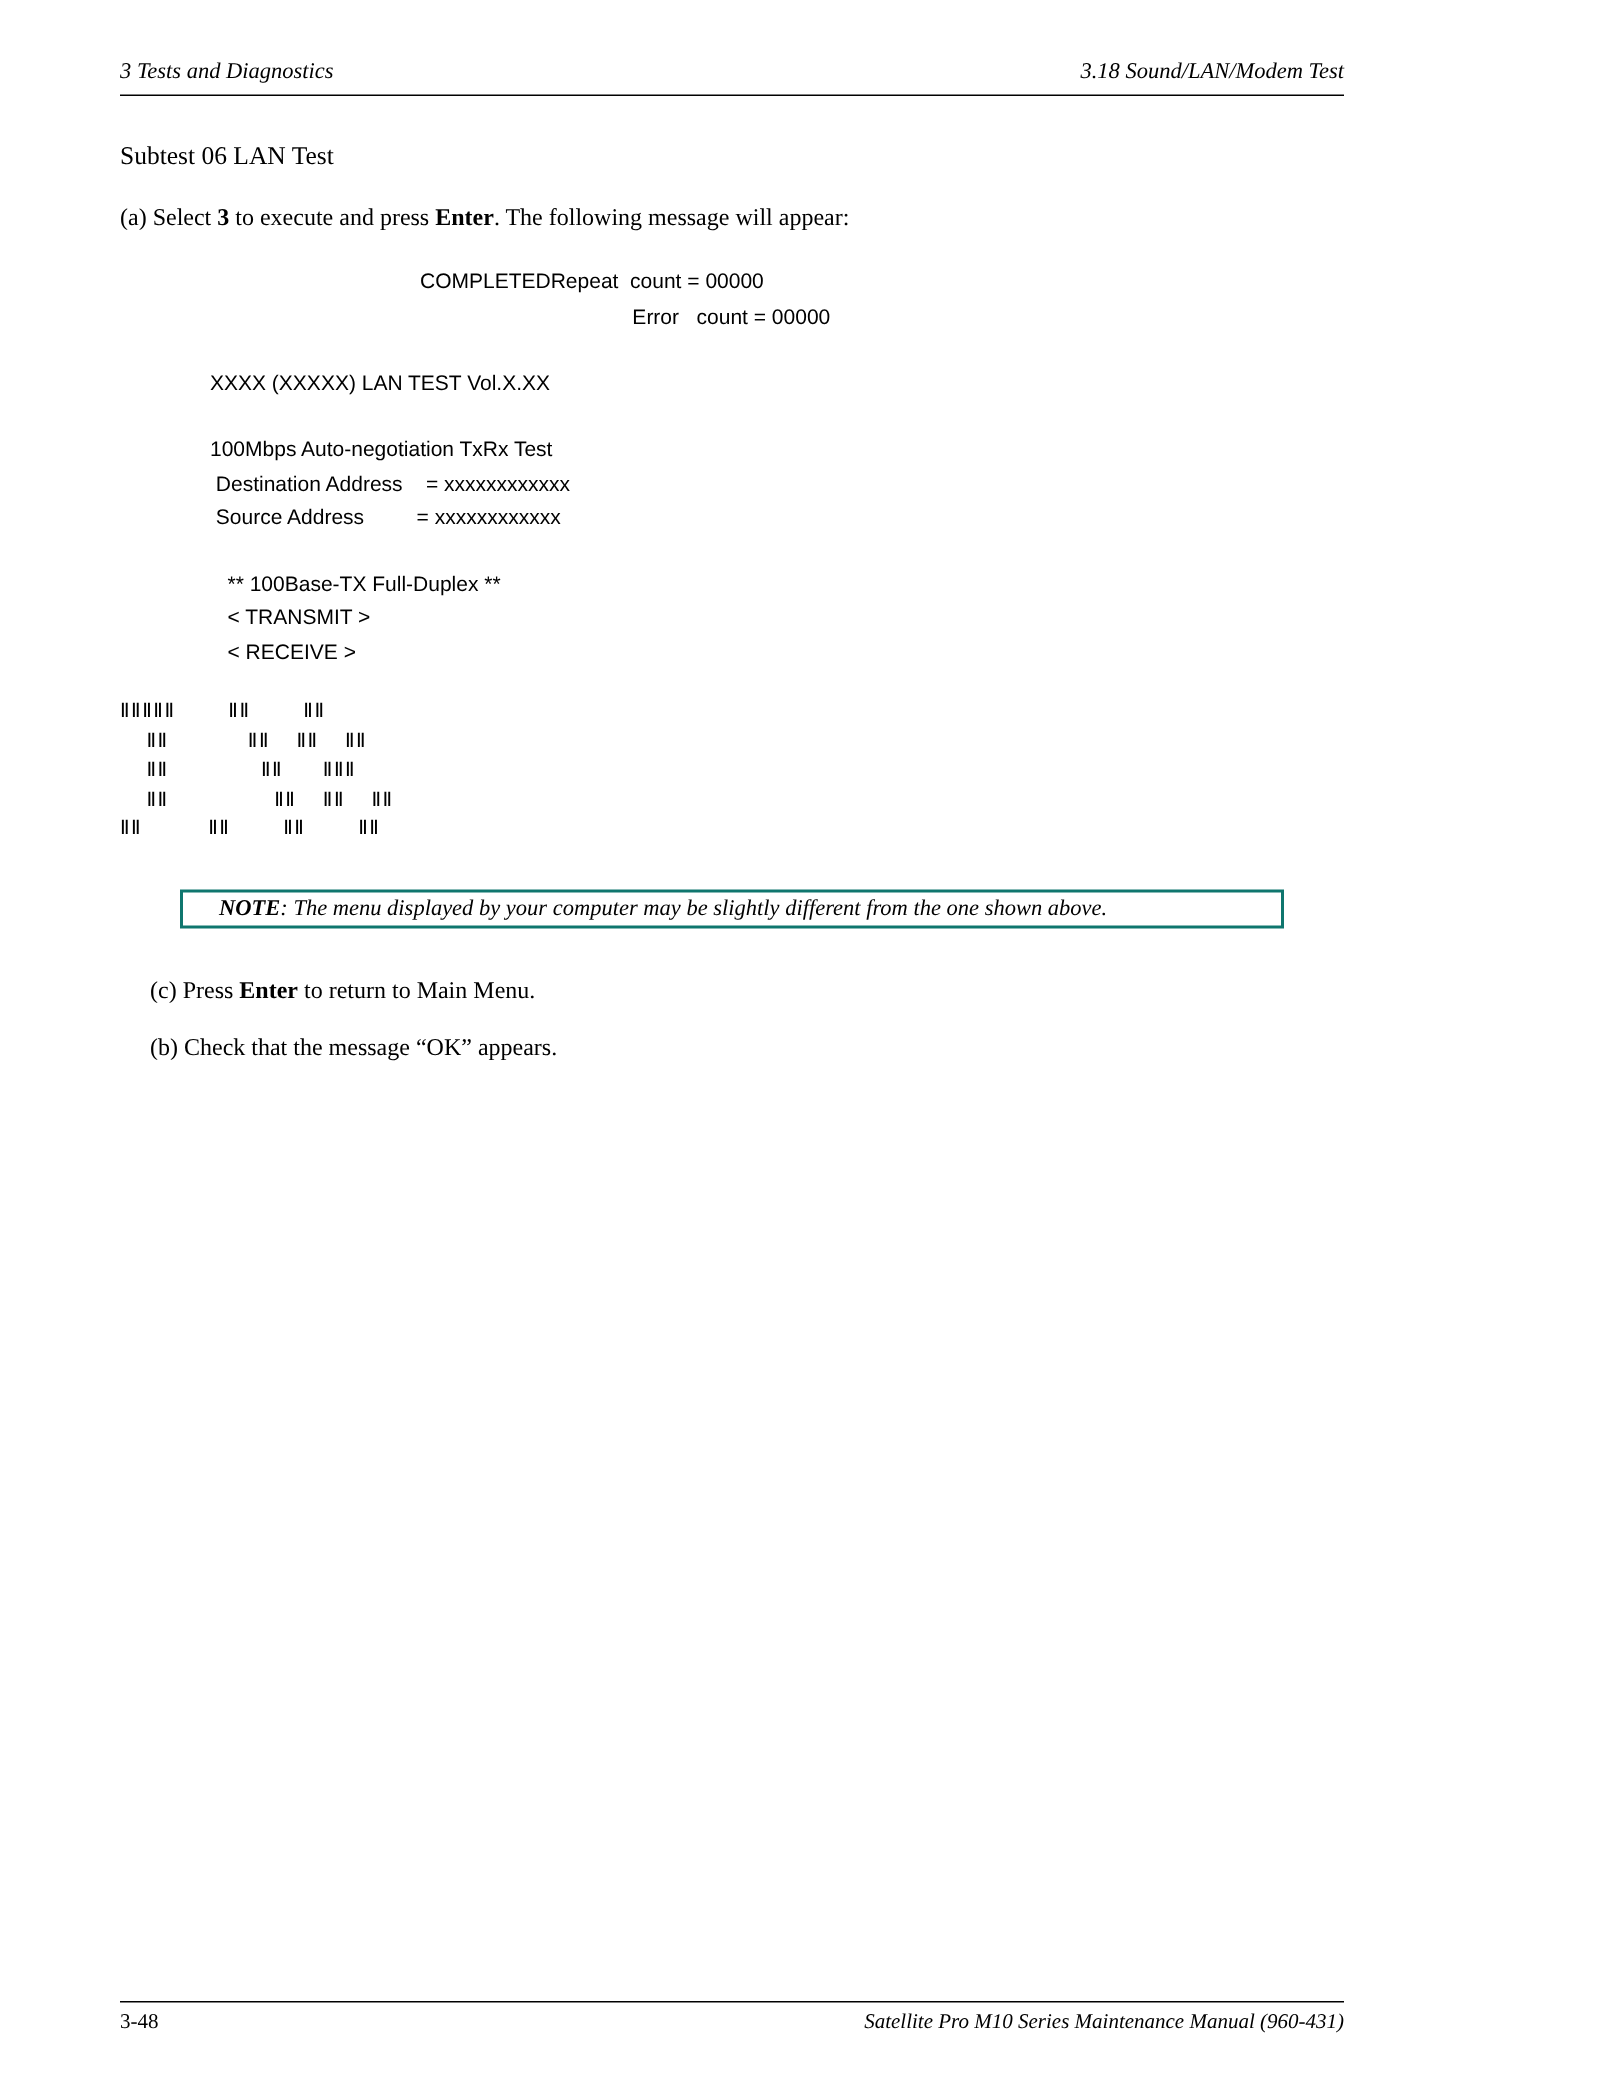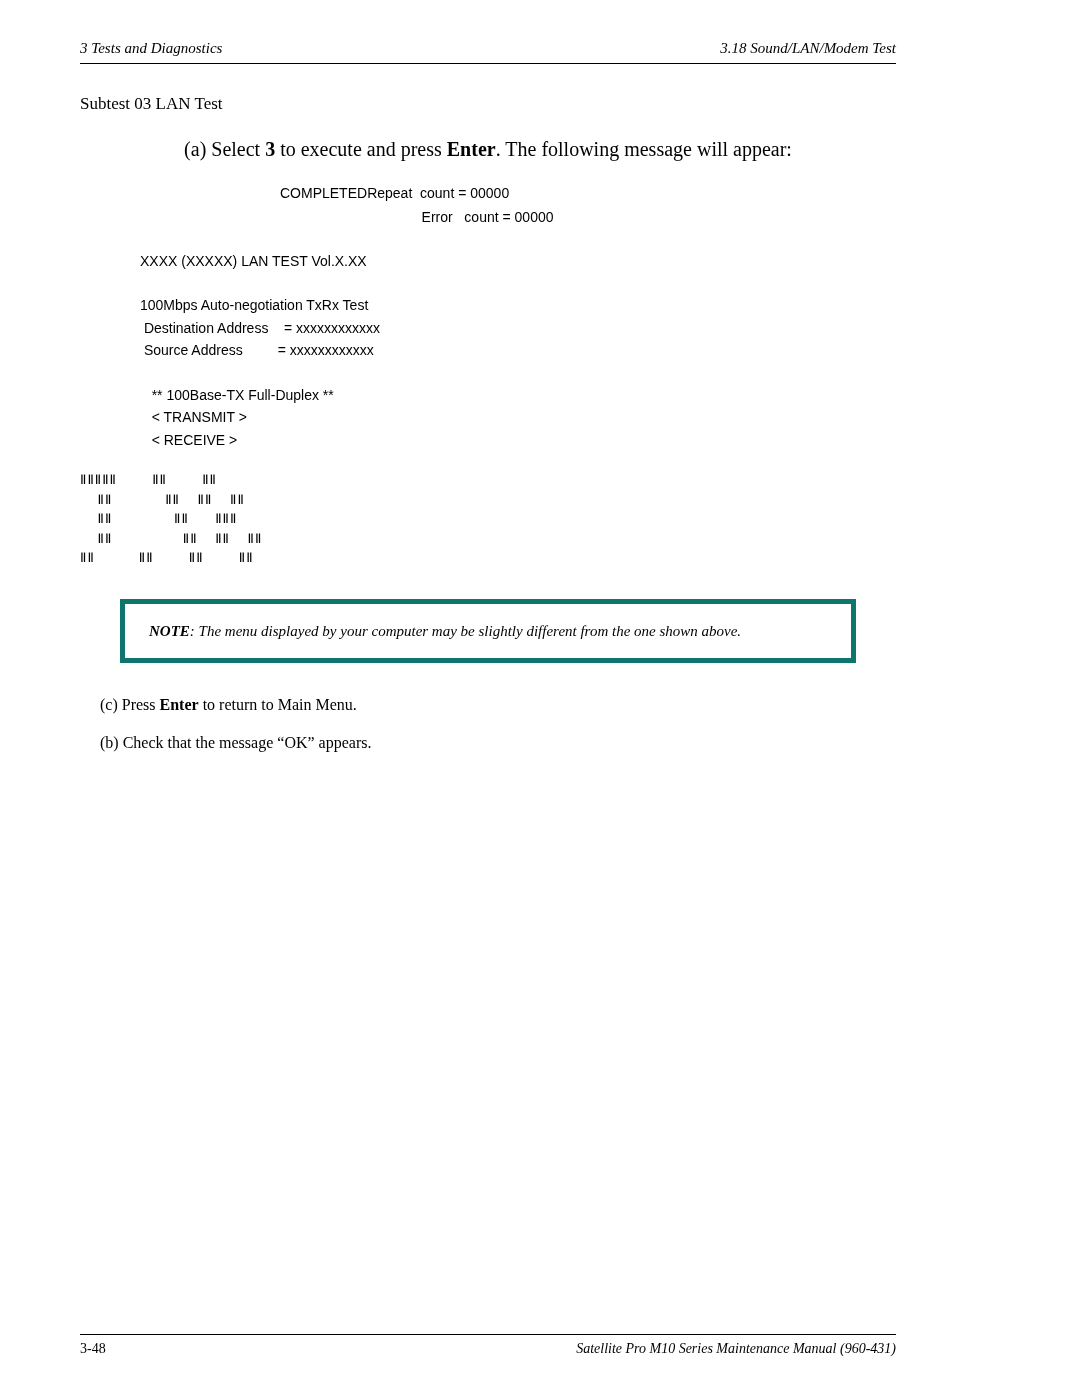--- a/index.html
+++ b/index.html
@@ -44,24 +44,23 @@
       font-size: 15px;
     }
 
     .section-title {
       font-size: 17px;
       margin-bottom: 20px;
       margin-top: 10px;
     }
 
     .body-text {
-      font-size: 20px;
+      font-size: 16px;
       margin-bottom: 18px;
       line-height: 1.5;
-      text-align: center;
     }
 
     .body-text b {
       font-weight: bold;
     }
 
     .terminal-block {
       font-family: Liberation Sans, sans-serif;
       font-size: 14px;
       margin: 20px 0 20px 60px;
@@ -73,22 +72,22 @@
       display: flex;
       font-family: Liberation Sans, sans-serif;
       font-size: 14px;
       margin: 18px 0 18px 0;
       padding-left: 200px;
       white-space: pre;
       line-height: 1.7;
     }
 
     .note-box {
-      border: 5px solid #0f766e;
-      padding: 16px 24px;
+      border: 2px solid #0f766e;
+      padding: 0 24px;
       margin: 30px 40px;
     }
 
     .note-box p {
       font-size: 15px;
       font-style: italic;
       line-height: 1.5;
     }
 
     .note-box p b {
@@ -144,21 +143,21 @@
 </head>
 <body>
 
 <div class="page-container">
 
   <div class="header-bar">
     <span class="header-left">3   Tests and Diagnostics</span>
     <span class="header-right">3.18  Sound/LAN/Modem Test</span>
   </div>
 
-  <div class="section-title">Subtest 03     LAN Test</div>
+  <div class="section-title">Subtest 06     LAN Test</div>
 
   <div class="body-text">
     <span>(a) Select </span><b>3</b><span> to execute and press </span><b>Enter</b><span>. The following message will appear:</span>
   </div>
 
   <div class="completed-section">
 <span>COMPLETED</span>        <span>Repeat  count = 00000
               Error   count = 00000</span>
   </div>
 

